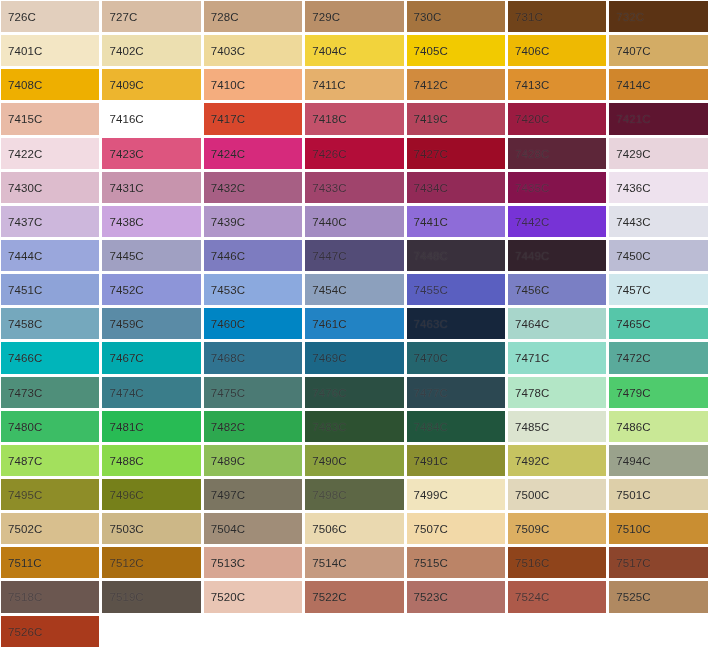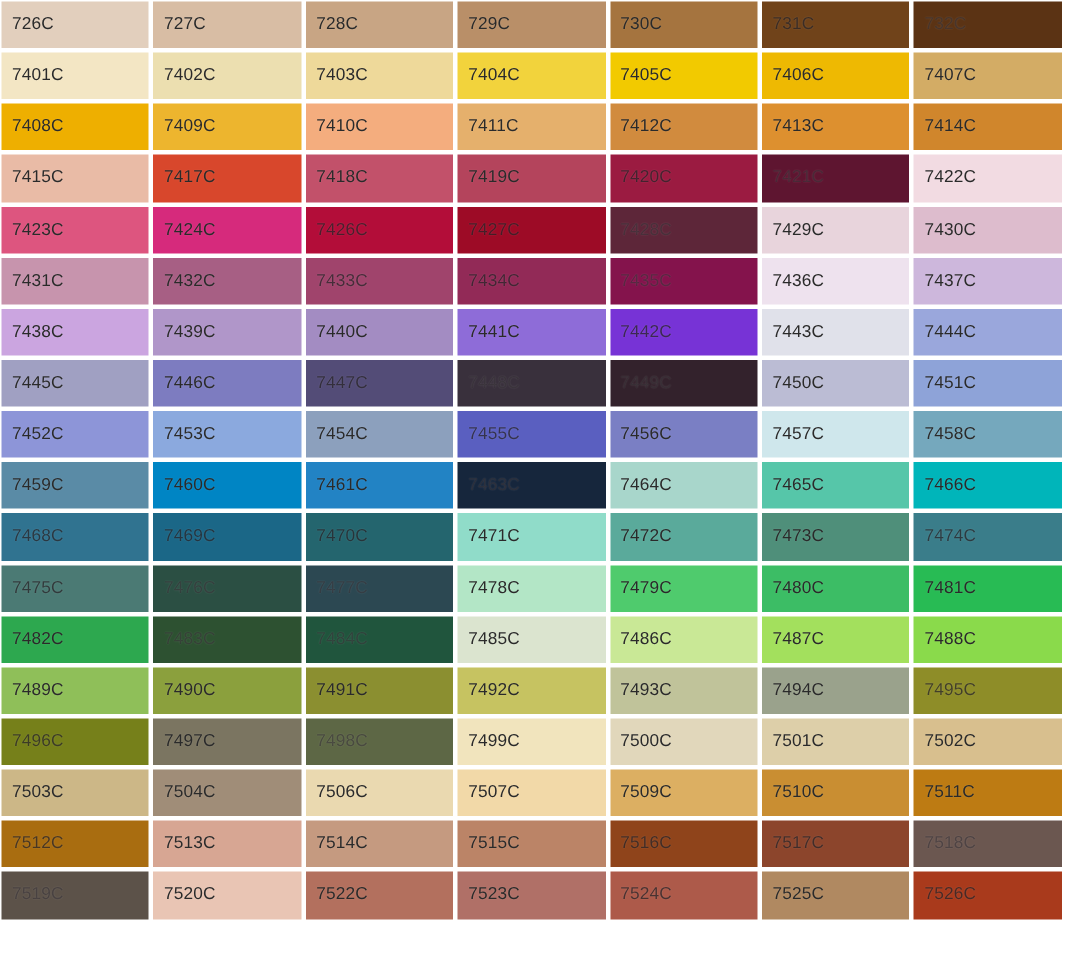--- a/index.html
+++ b/index.html
@@ -144,20 +144,24 @@
     </div>
     <div class="swatch">
       <div class="swatch-fill" style="background: rgb(208, 134, 44);"></div>
       <span class="swatch-label">7414C</span>
     </div>
     <div class="swatch">
       <div class="swatch-fill" style="background: rgb(233, 187, 166);"></div>
       <span class="swatch-label">7415C</span>
     </div>
     <div class="swatch">
+      <div class="swatch-fill"></div>
+      <span class="swatch-label">7416C</span>
+    </div>
+    <div class="swatch">
       <div class="swatch-fill" style="background: rgb(216, 71, 44);"></div>
       <span class="swatch-label">7417C</span>
     </div>
     <div class="swatch">
       <div class="swatch-fill" style="background: rgb(194, 81, 106);"></div>
       <span class="swatch-label">7418C</span>
     </div>
     <div class="swatch">
       <div class="swatch-fill" style="background: rgb(180, 68, 92);"></div>
       <span class="swatch-label">7419C</span>
@@ -335,20 +339,24 @@
       <span class="swatch-label">7464C</span>
     </div>
     <div class="swatch">
       <div class="swatch-fill" style="background: rgb(86, 198, 169);"></div>
       <span class="swatch-label">7465C</span>
     </div>
     <div class="swatch">
       <div class="swatch-fill" style="background: rgb(0, 181, 186);"></div>
       <span class="swatch-label">7466C</span>
     </div>
+    <div class="swatch">
+      <div class="swatch-fill" style="background: rgb(0, 169, 174);"></div>
+      <span class="swatch-label">7467C</span>
+    </div>
     <div class="swatch dark">
       <div class="swatch-fill" style="background: rgb(48, 115, 144);"></div>
       <span class="swatch-label">7468C</span>
     </div>
     <div class="swatch dark">
       <div class="swatch-fill" style="background: rgb(27, 103, 135);"></div>
       <span class="swatch-label">7469C</span>
     </div>
     <div class="swatch dark">
       <div class="swatch-fill" style="background: rgb(36, 101, 110);"></div>
@@ -434,24 +442,20 @@
       <div class="swatch-fill" style="background: rgb(139, 160, 61);"></div>
       <span class="swatch-label">7490C</span>
     </div>
     <div class="swatch">
       <div class="swatch-fill" style="background: rgb(139, 143, 48);"></div>
       <span class="swatch-label">7491C</span>
     </div>
     <div class="swatch">
       <div class="swatch-fill" style="background: rgb(198, 195, 97);"></div>
       <span class="swatch-label">7492C</span>
-    </div>
-    <div class="swatch">
-      <div class="swatch-fill" style="background: rgb(192, 195, 154);"></div>
-      <span class="swatch-label">7493C</span>
     </div>
     <div class="swatch">
       <div class="swatch-fill" style="background: rgb(154, 162, 140);"></div>
       <span class="swatch-label">7494C</span>
     </div>
     <div class="swatch dark">
       <div class="swatch-fill" style="background: rgb(142, 141, 40);"></div>
       <span class="swatch-label">7495C</span>
     </div>
     <div class="swatch dark">

